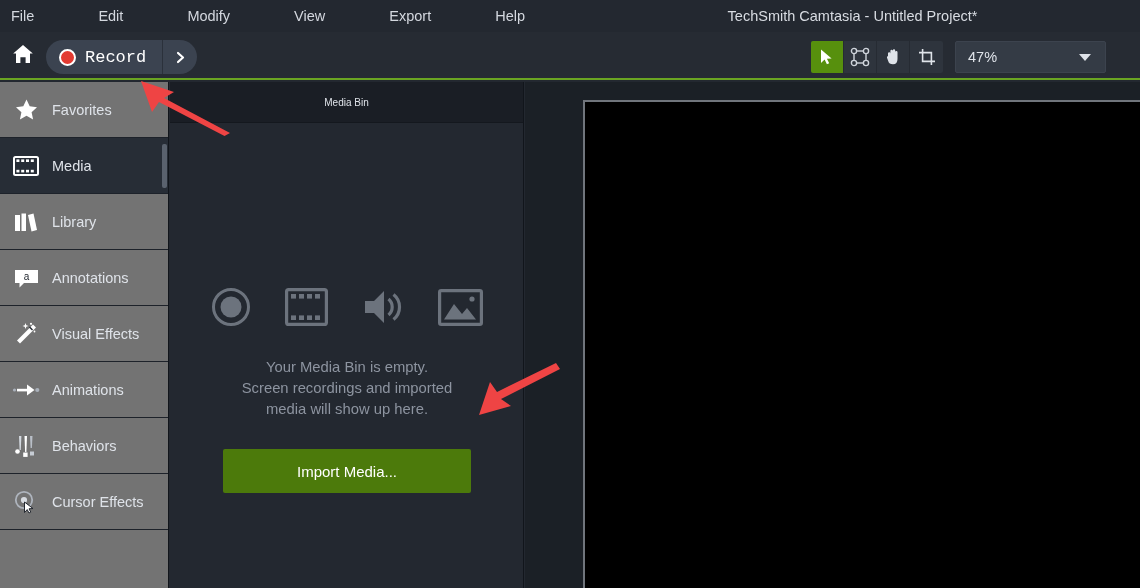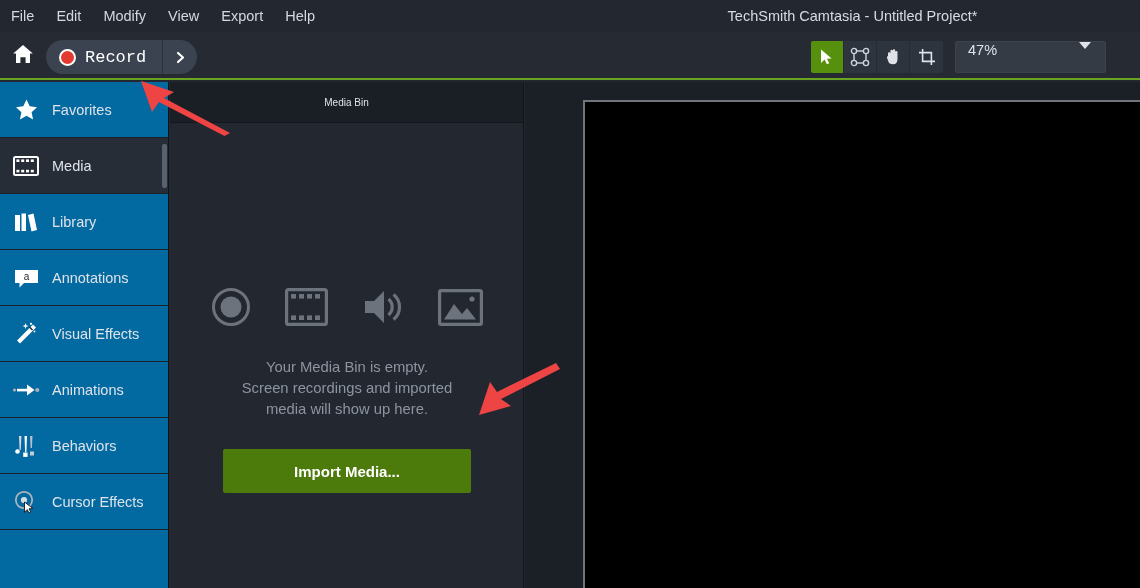--- a/index.html
+++ b/index.html
@@ -9,21 +9,21 @@
     font-family: "Liberation Sans", sans-serif;
     overflow: hidden;
   }
   #app { position: relative; width: 1140px; height: 588px; background: #232830; }
 
   
   .titlebar {
     position: absolute; left: 0; top: 0; width: 1140px; height: 32px;
     background: #232830;
   }
-  .menubar { position: absolute; left: 0; top: 0; height: 32px; display: flex; align-items: center; }
+  .menubar { position: absolute; left: 0; top: 0; height: 32px; display: flex; align-items: center; gap: 42px; }
   .menu-item {
     color: #d4d8df; font-size: 14.5px; padding: 0 0; margin: 0 0;
     line-height: 32px; cursor: default; white-space: nowrap;
   }
   .menu-item:nth-child(1) { margin-left: 11px; }
   .menu-item + .menu-item { margin-left: 22px; }
   .window-title {
     position: absolute; right: 0; top: 0; width: 1140px; height: 32px;
     line-height: 32px; text-align: center; color: #d8dce2; font-size: 14.5px;
     pointer-events: none; padding-right: 0; padding-left: 565px;
@@ -69,33 +69,33 @@
   .tool-btn {
     width: 33px; height: 32px; display: flex; align-items: center; justify-content: center;
     cursor: pointer; border-right: 1px solid #262b33;
   }
   .tool-btn:last-child { border-right: none; }
   .tool-btn.active { background: #57900d; }
 
   .zoom-select {
     position: absolute; left: 955px; top: 41px; width: 151px; height: 32px;
     background: #343b45; border: 1px solid #3c434e; border-radius: 2px;
-    display: flex; cursor: pointer;
+    display: flex; align-items: center; cursor: pointer;
   }
   .zoom-value { color: #dfe3e9; font-size: 14.5px; margin-left: 12px; flex: 1; }
   .zoom-caret {
     width: 0; height: 0; margin-right: 14px;
     border-left: 6px solid transparent; border-right: 6px solid transparent;
     border-top: 7px solid #dfe3e9;
   }
 
   
   .sidebar {
     position: absolute; left: 0; top: 82px; width: 169px; height: 506px;
-    background: #0369a1; border-right: 1px solid #11151b;
+    background: #737373; border-right: 1px solid #11151b;
   }
   .side-item {
     position: relative; height: 56px; display: flex; align-items: center;
     cursor: pointer; border-bottom: 1px solid #1d222a;
   }
   .side-item.active { background: #272d36; }
   .side-item.active .side-indicator {
     position: absolute; right: 1px; top: 6px; width: 5px; height: 44px;
     background: #5a626e; border-radius: 2px;
   }
@@ -122,21 +122,21 @@
   .empty-icons {
     display: flex; align-items: center; gap: 34px; margin-top: 178px;
   }
   .empty-text {
     margin-top: 26px; text-align: center; color: #8d94a0;
     font-size: 14.8px; line-height: 21px;
   }
   .import-btn {
     margin-top: 29px; width: 248px; height: 44px;
     background: #4c7a0b; border: none; border-radius: 2px;
-    color: #ffffff; font-size: 15px; font-weight: bold;
+    color: #ffffff; font-size: 15px; font-weight: normal;
     font-family: "Liberation Sans", sans-serif; cursor: pointer;
   }
 
   
   .canvas-area {
     position: absolute; left: 525px; top: 82px; width: 615px; height: 506px;
     background: #1b2026;
   }
   .preview {
     position: absolute; left: 58px; top: 18px; width: 557px; height: 488px;

